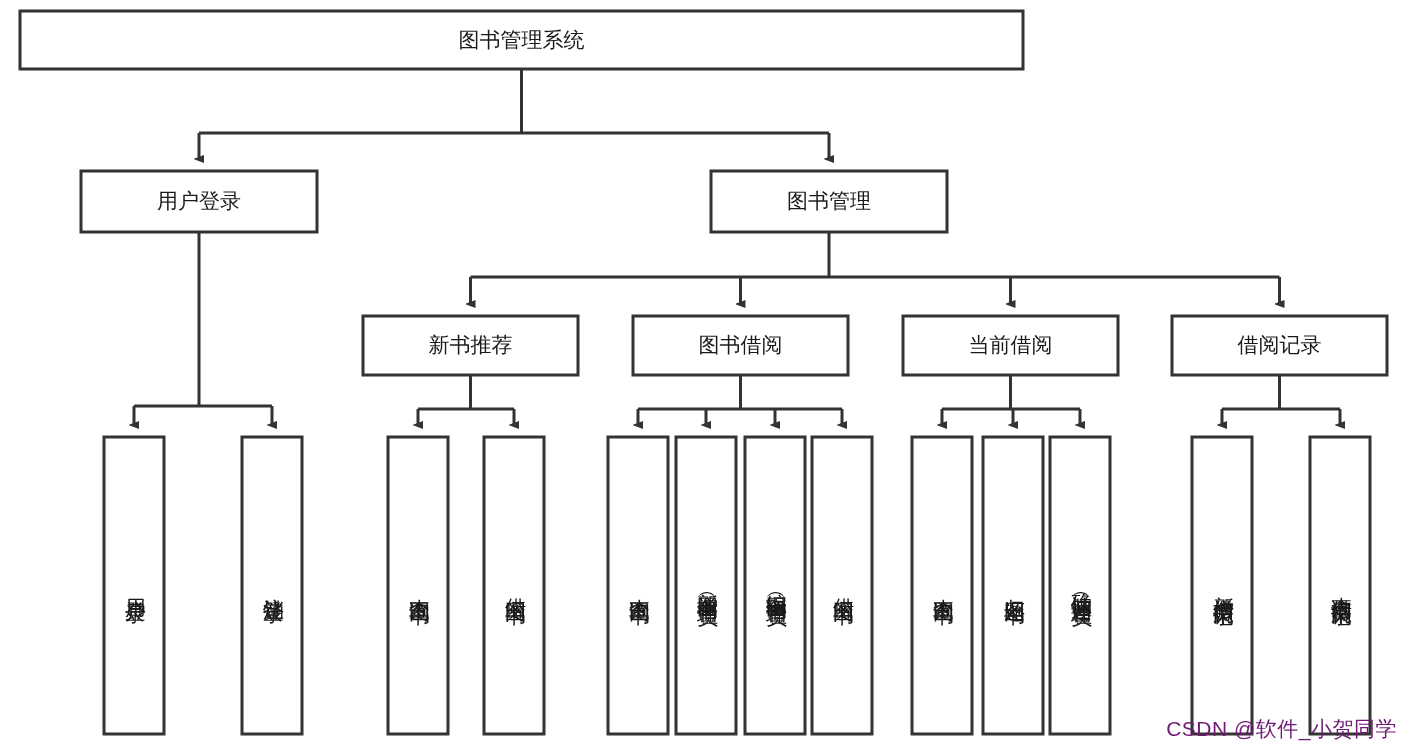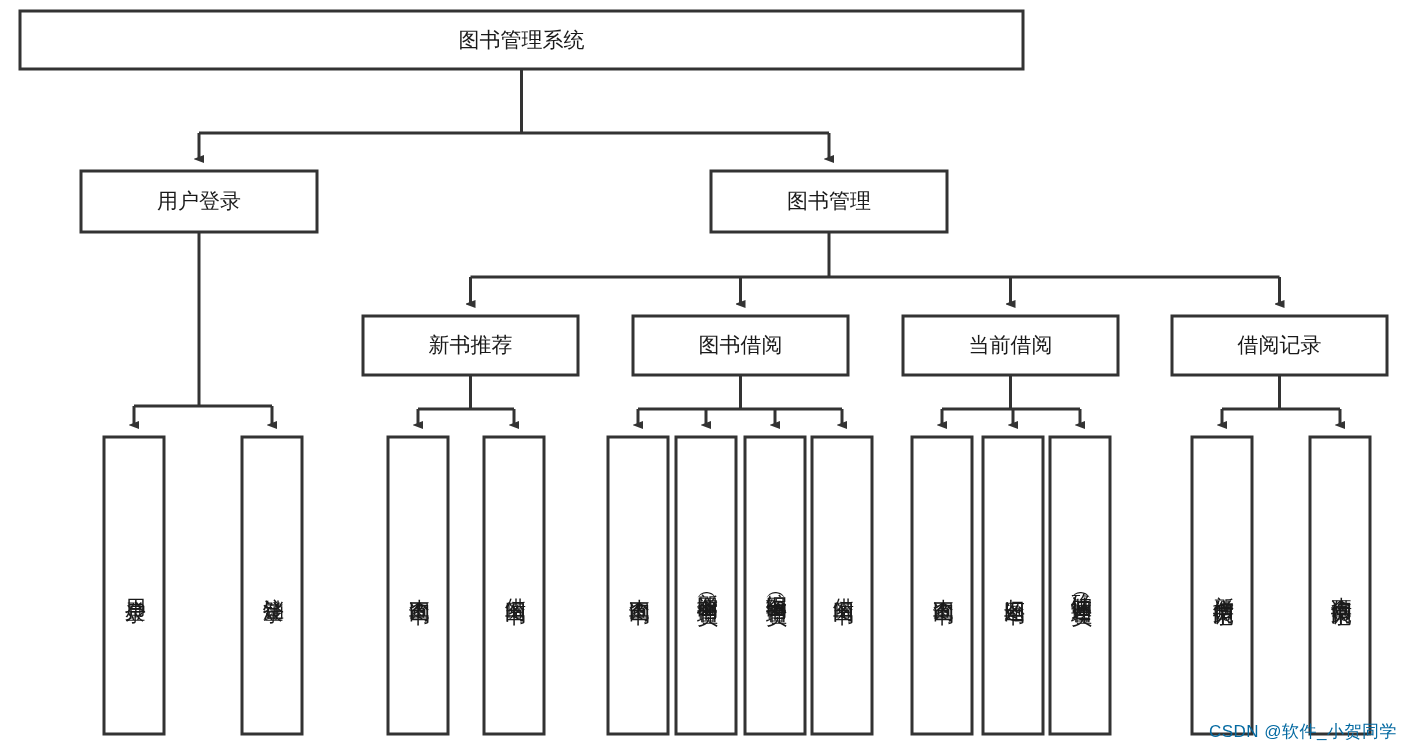--- a/index.html
+++ b/index.html
@@ -51,22 +51,22 @@
   .link {
     stroke: #333333;
     stroke-width: 3;
     fill: none;
   }
   .watermark {
     position: absolute;
     right: 8px;
     bottom: 4px;
     font-family: "Liberation Sans", "DejaVu Sans", sans-serif;
-    font-size: 17px;
-    color: #0369a1;
+    font-size: 21px;
+    color: #701a75;
     white-space: nowrap;
     letter-spacing: 0.5px;
   }
 </style>
 </head>
 <body>
 
 <div id="diagram-root">
 
   <svg id="flowchart" viewBox="0 0 1405 747">

